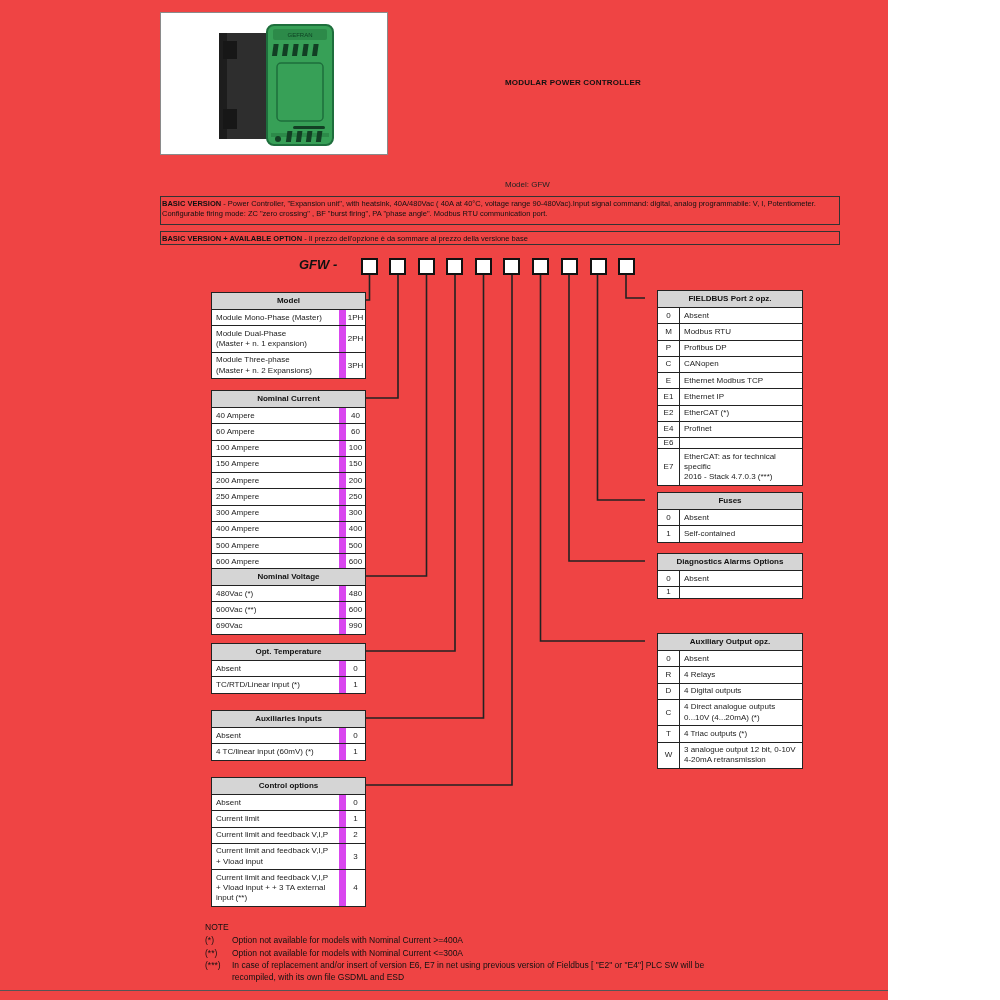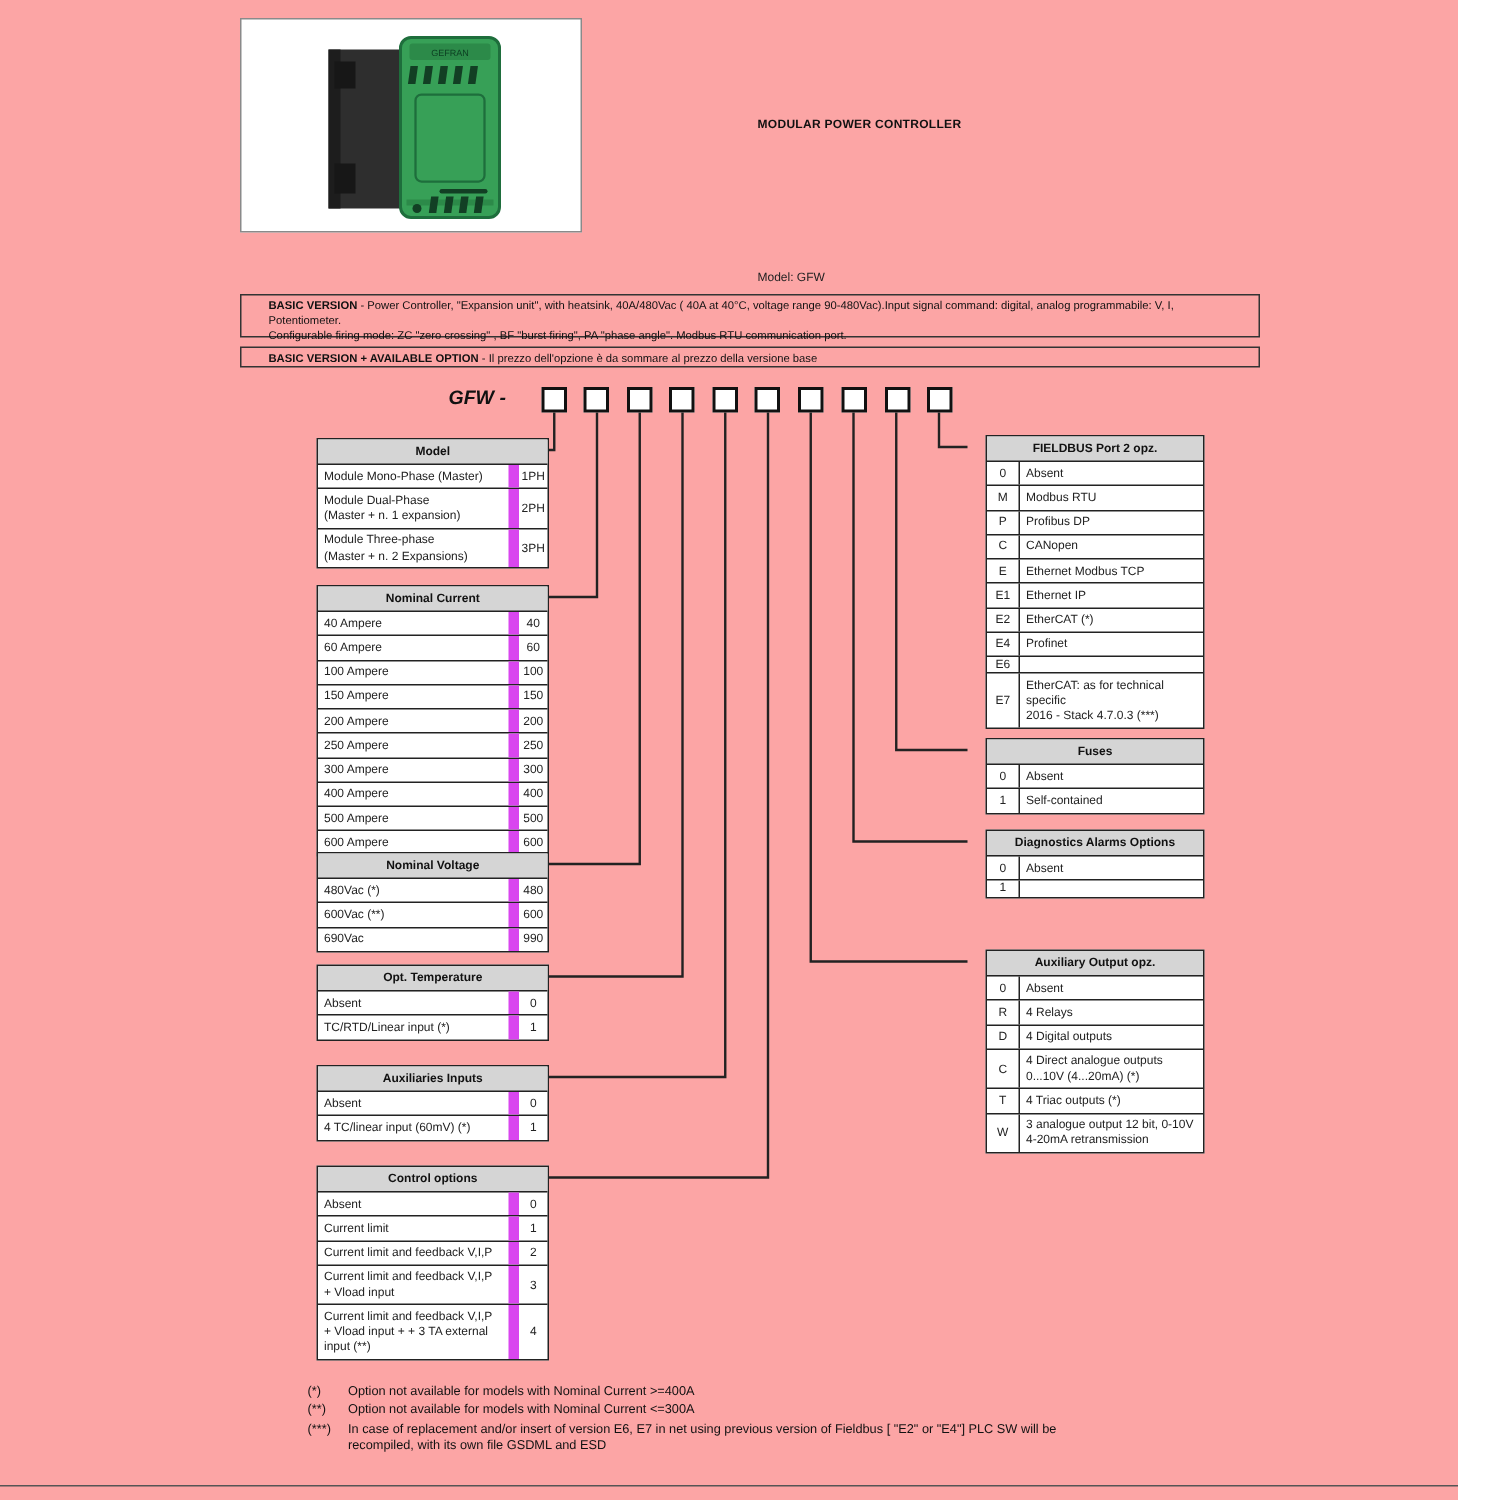--- a/index.html
+++ b/index.html
@@ -5,33 +5,33 @@
   :root{
     --table-header-bg:#d5d5d5;
     --connector:#222222;
     --device-green:#37a057;
     --device-green-dark:#1e6e3c;
     --device-body:#2e2e2e;
   }
   *{box-sizing:border-box;margin:0;padding:0;}
   html,body{width:1000px;height:1000px;background:#fff;
     font-family:"Liberation Sans", sans-serif;color:#1a1a1a;}
-  .page{position:relative;width:972px;height:1000px;overflow:hidden;background:#fca5a5;}
+  .page{position:relative;width:888px;height:1000px;overflow:hidden;background:#ef4444;}
 
   
   .photo-frame{position:absolute;left:160px;top:12px;width:228px;height:143px;
     border:1px solid #8a8a8a;background:#fff;}
 
   .product-title{position:absolute;left:505px;top:78px;font-size:8px;font-weight:bold;
     letter-spacing:.2px;color:#111;}
   .model-label{position:absolute;left:505px;top:156px;font-size:8px;color:#222;margin-top:24px;}
 
   
   .banner{position:absolute;left:160px;width:680px;border:1px solid #333;
-    font-size:7.5px;line-height:1.35;padding:2px 18px;color:#111;white-space:pre-line;}
+    font-size:7.5px;line-height:1.35;padding:2px 1px;color:#111;white-space:pre-line;}
   .banner b{font-weight:bold;}
   .banner1{top:196px;height:29px;}
   .banner2{top:231px;height:14px;}
 
   
   .gfw-prefix{position:absolute;left:299px;top:257px;font-size:13px;font-weight:bold;color:#111;font-style:italic;}
   .code-box{position:absolute;top:258px;width:17px;height:17px;border:2px solid #111;background:#fff;}
 
   svg.connectors{position:absolute;left:0;top:0;width:1000px;height:1000px;pointer-events:none;}
 
@@ -337,20 +337,21 @@
         <div class="tlabel">4 Triac outputs (*)</div>
       </div>
       <div class="trow">
         <div class="tcode">W</div>
         <div class="tlabel">3 analogue output 12 bit, 0-10V
 4-20mA retransmission</div>
       </div>
     </div>
 
   <div class="notes">
+    <div class="note-title">NOTE</div>
     <div class="note-item">
       <span class="note-marker">(*)</span>
       <span class="note-text">Option not available for models with  Nominal Current  &gt;=400A</span>
     </div>
     <div class="note-item">
       <span class="note-marker">(**)</span>
       <span class="note-text">Option not available for models with  Nominal Current  &lt;=300A</span>
     </div>
     <div class="note-item">
       <span class="note-marker">(***)</span>

